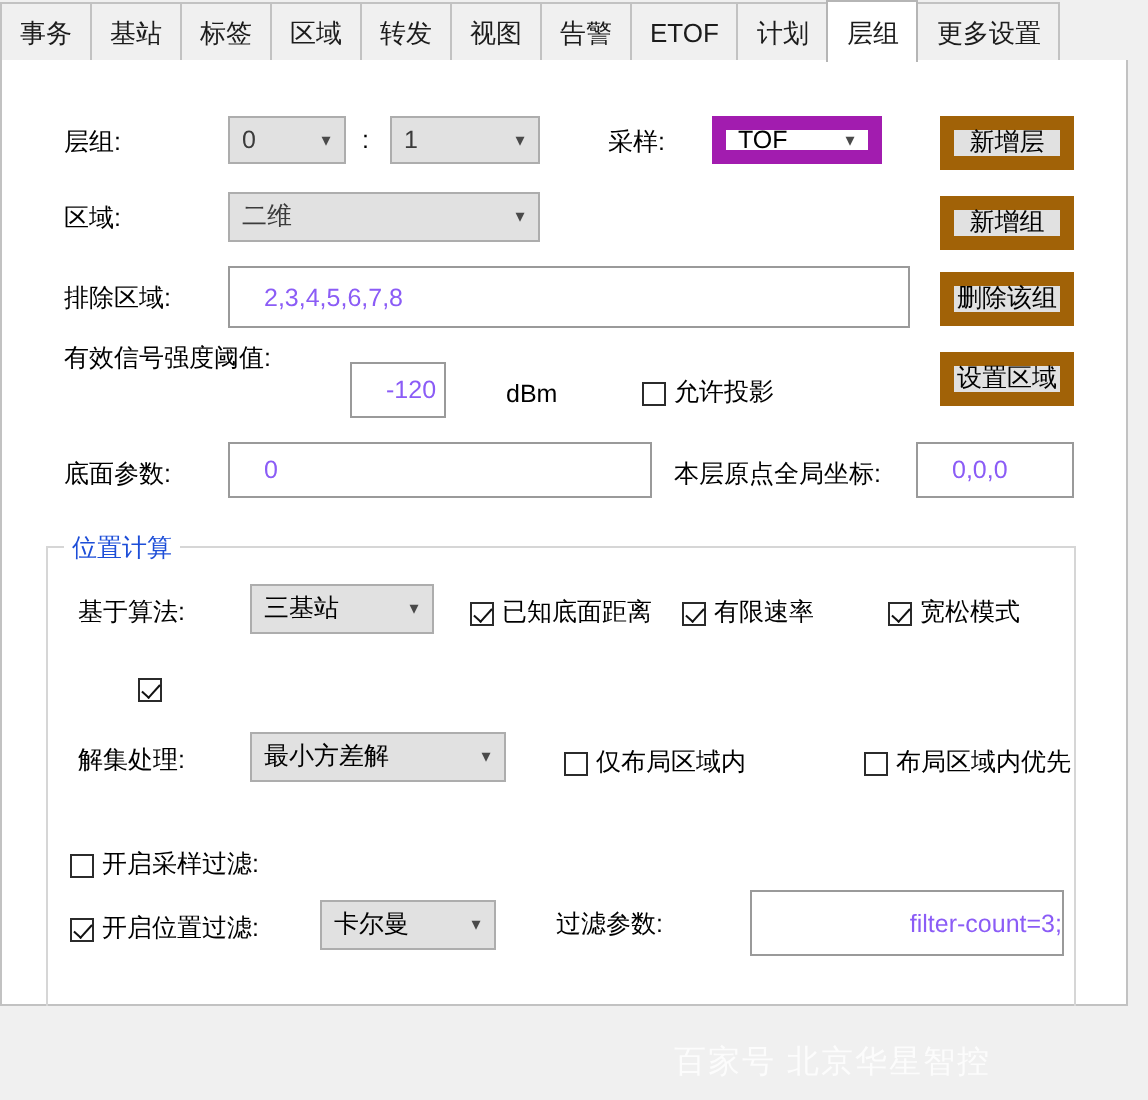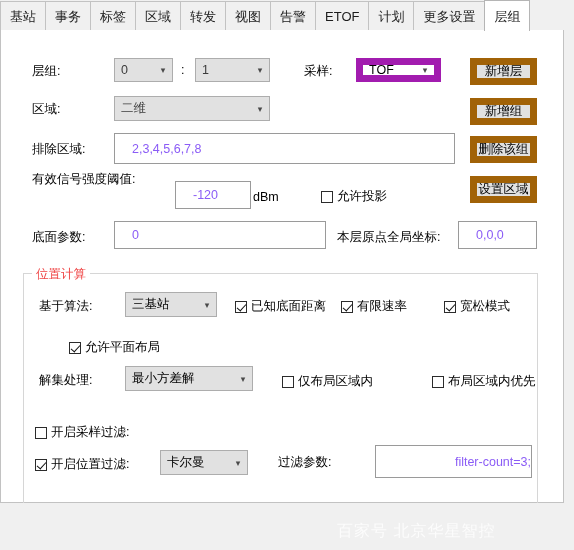--- a/index.html
+++ b/index.html
@@ -170,21 +170,21 @@
     position: absolute;
     box-sizing: border-box;
     border: 1px solid #d6d6d6;
   }
   .group-title {
     position: absolute;
     background: #ffffff;
     padding: 0 4px;
     font-size: 12.5px;
     line-height: 1;
-    color: #ef4444;
+    color: #1d4ed8;
     white-space: nowrap;
   }
 
   
   .bottombar {
     position: absolute;
     left: 0; top: 503px;
     width: 574px; height: 47px;
     background: #f0f0f0;
   }
@@ -200,51 +200,51 @@
     white-space: nowrap;
     pointer-events: none;
     font-family: "Liberation Sans", "DejaVu Sans", sans-serif;
   }
 </style>
 </head>
 <body>
 
 <div class="tabstrip">
   <div class="tab">
+      <span>事务</span>
+    </div>
+  <div class="tab">
       <span>基站</span>
     </div>
   <div class="tab">
-      <span>事务</span>
-    </div>
-  <div class="tab">
       <span>标签</span>
     </div>
   <div class="tab">
       <span>区域</span>
     </div>
   <div class="tab">
       <span>转发</span>
     </div>
   <div class="tab">
       <span>视图</span>
     </div>
   <div class="tab">
       <span>告警</span>
     </div>
   <div class="tab">
       <span>ETOF</span>
     </div>
   <div class="tab">
       <span>计划</span>
-    </div>
-  <div class="tab">
-      <span>更多设置</span>
     </div>
   <div class="tab active">
       <span>层组</span>
+    </div>
+  <div class="tab">
+      <span>更多设置</span>
     </div>
 </div>
 
 <div class="panel">
 
   <div class="lbl" style="left:31px; top:35px;">层组:</div>
   <div class="combo dim" style="left:113px; top:28px; width:59px; height:24px;">
     <span class="cv">0</span>
     <span class="caret">▾</span>
   </div>
@@ -275,21 +275,21 @@
 
   <div class="lbl" style="left:31px; top:113px;">排除区域:</div>
   <div class="txt" style="left:113px; top:103px; width:341px; height:31px;">
     <span>2,3,4,5,6,7,8</span>
   </div>
   <div class="btn" style="left:469px; top:106px; width:67px; height:27px;">
     <span>删除该组</span>
   </div>
 
   <div class="lbl" style="left:31px; top:143px;">有效信号强度阈值:</div>
-  <div class="txt" style="left:174px; top:151px; width:76px; height:28px;">
+  <div class="txt" style="left:174px; top:151px; width:48px; height:28px;">
     <span>-120</span>
   </div>
   <div class="lbl" style="left:252px; top:161px;">dBm</div>
 
   <div class="cb" style="left:320px; top:158px;">
     <span class="box"></span>
     <span>允许投影</span>
   </div>
 
   <div class="btn" style="left:469px; top:146px; width:67px; height:27px;">
@@ -322,21 +322,20 @@
     <span class="box"></span>
     <span>有限速率</span>
   </div>
   <div class="cb on" style="left:443px; top:268px;">
     <span class="box"></span>
     <span>宽松模式</span>
   </div>
 
   <div class="cb on" style="left:68px; top:309px;">
     <span class="box"></span>
-    <span>允许平面布局</span>
   </div>
 
   <div class="lbl" style="left:38px; top:344px;">解集处理:</div>
   <div class="combo" style="left:124px; top:336px; width:128px; height:25px;">
     <span class="cv">最小方差解</span>
     <span class="caret">▾</span>
   </div>
   <div class="cb" style="left:281px; top:343px;">
     <span class="box"></span>
     <span>仅布局区域内</span>

